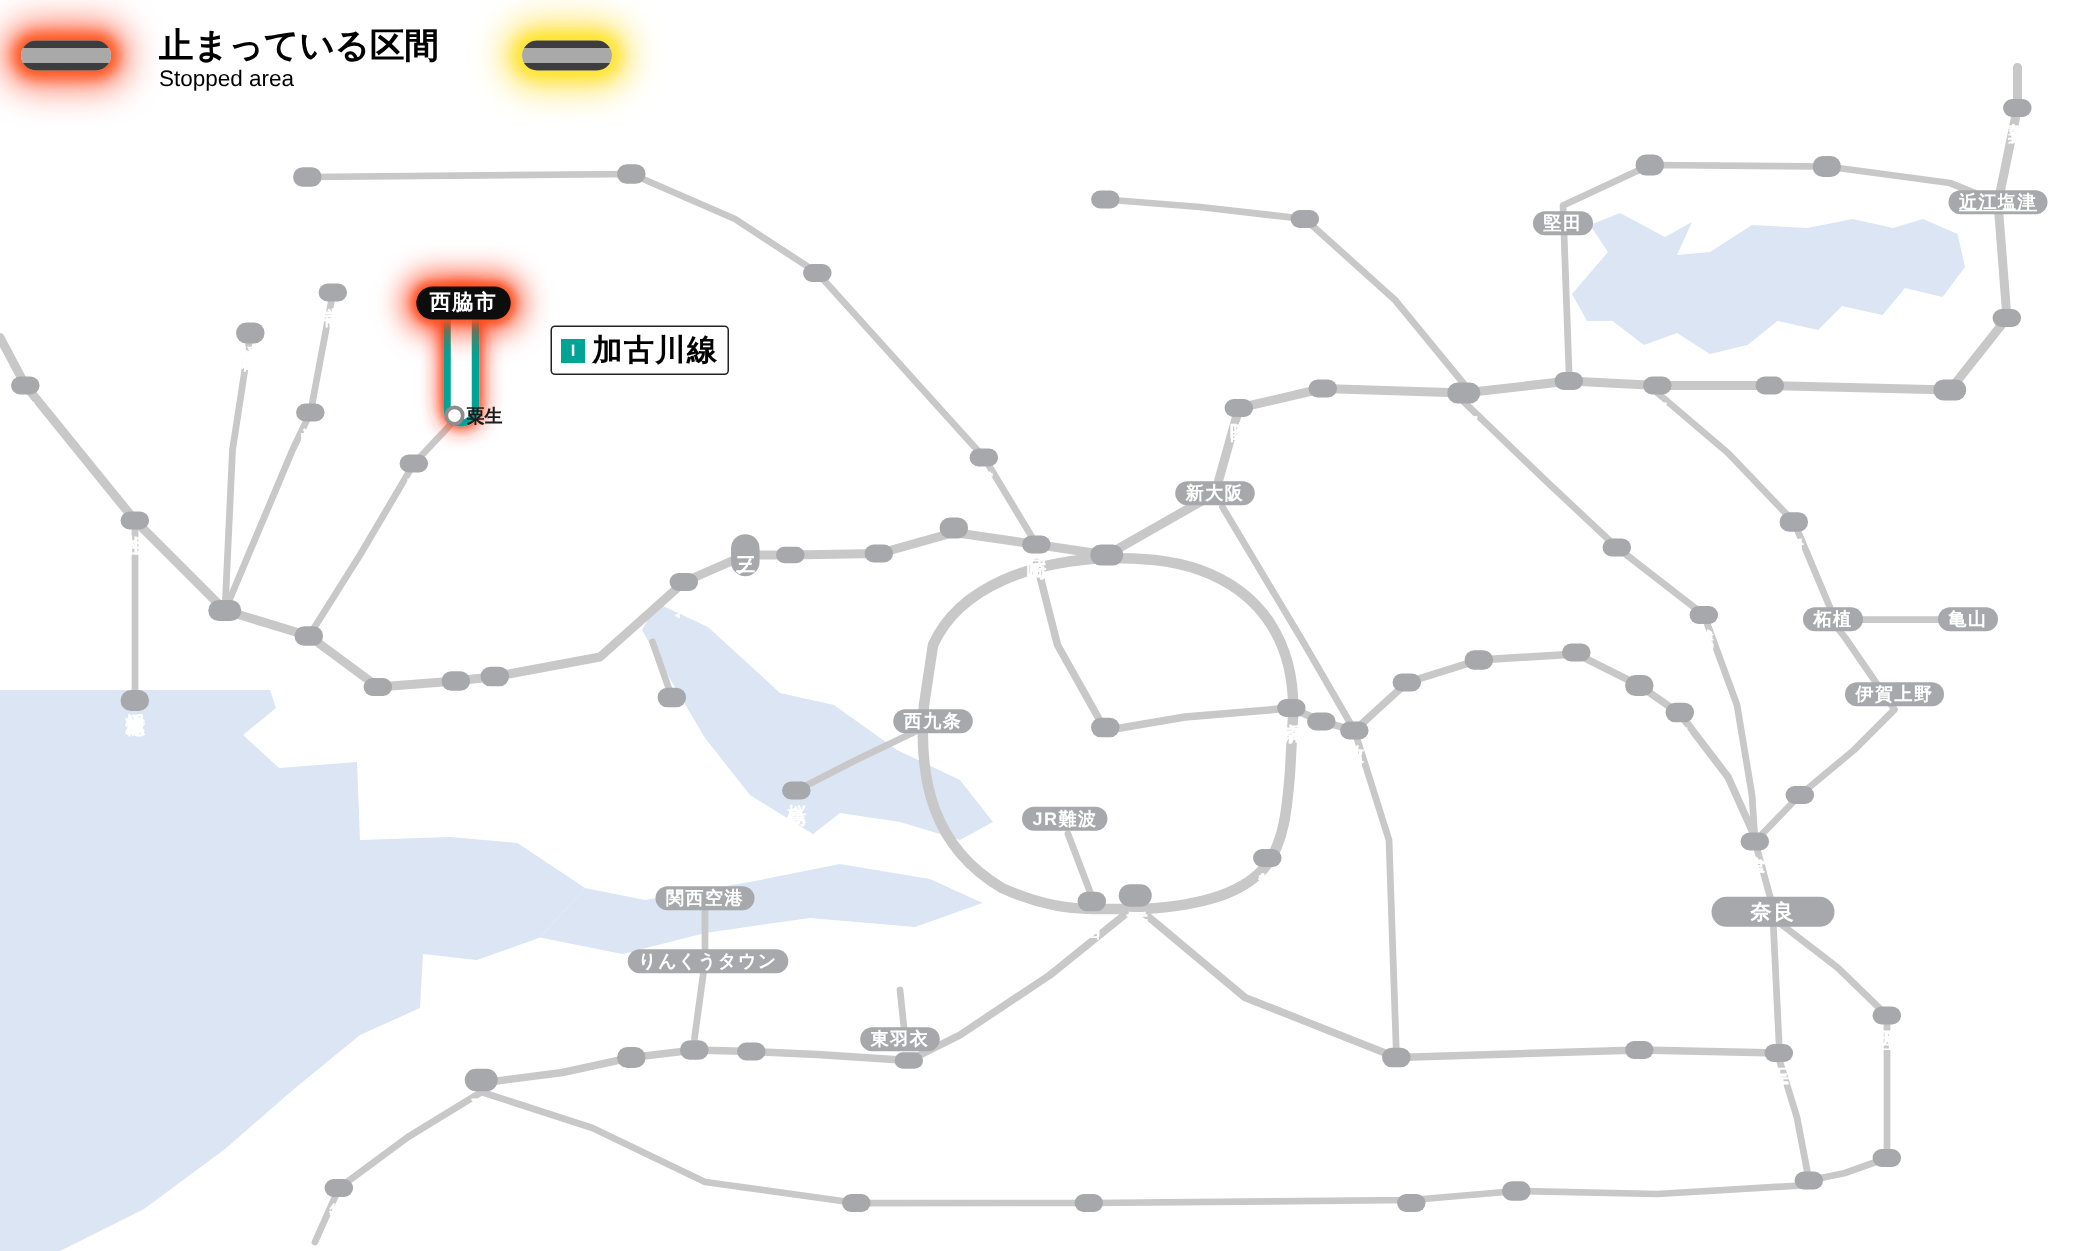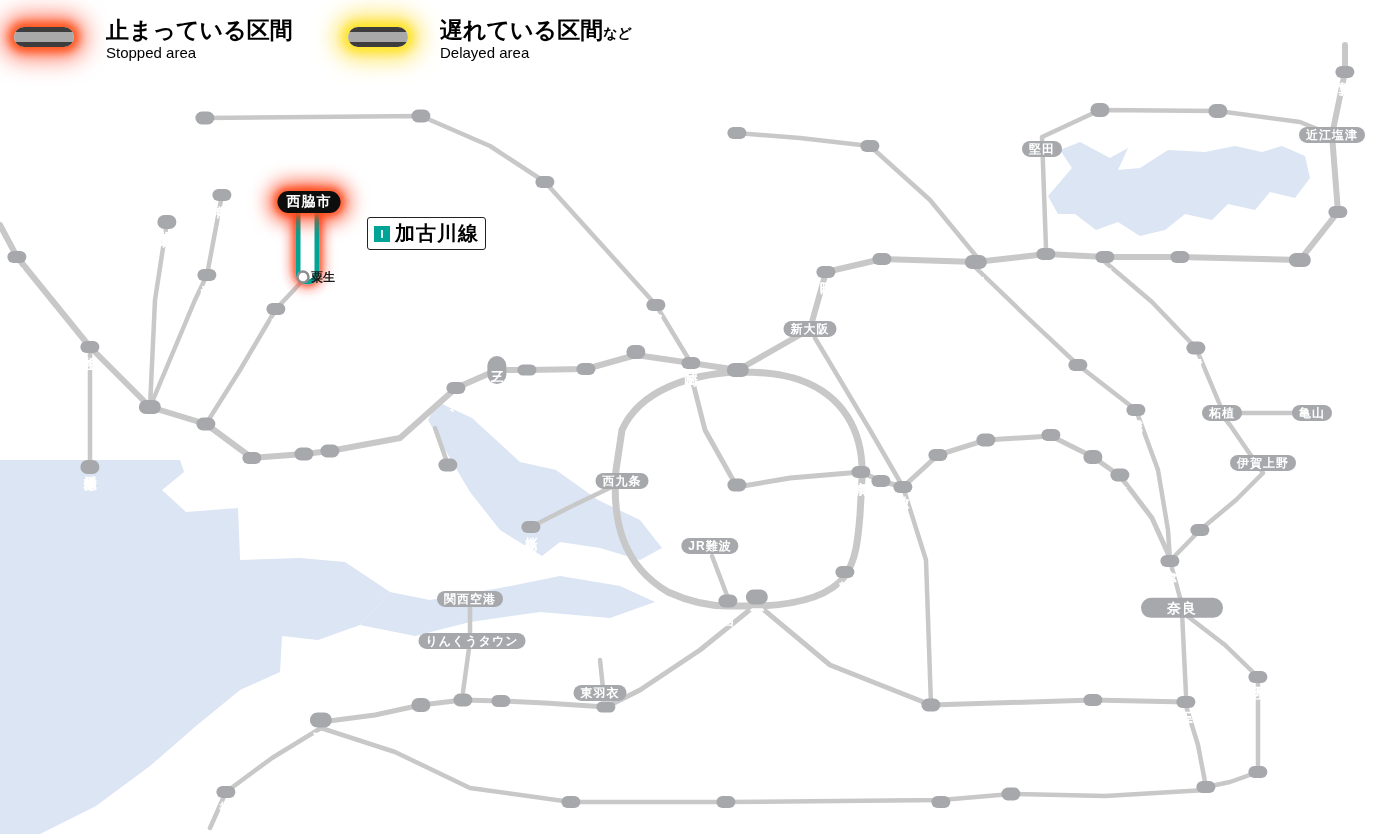--- a/index.html
+++ b/index.html
@@ -110,21 +110,21 @@
   <div id="stations-layer">
       <div class="sta v" style="left: 205px; top: 118px;">篠山口</div>
       <div class="sta v" style="left: 421px; top: 116px;">新三田</div>
       <div class="sta v" style="left: 545px; top: 182px;">宝塚</div>
       <div class="sta v" style="left: 737px; top: 133px;">園部</div>
       <div class="sta v" style="left: 870px; top: 146px;">亀岡</div>
       <div class="sta h" style="left: 1042px; top: 149px;">堅田</div>
       <div class="sta v" style="left: 1100px; top: 110px;">近江舞子</div>
       <div class="sta v" style="left: 1218px; top: 111px;">近江今津</div>
       <div class="sta v" style="left: 1345px; top: 72px;">敦賀</div>
-      <div class="sta h" style="left: 1332px; top: 135px;">近江塩津</div>
+      <div class="sta h" style="left: 1332px; top: 135px; text-decoration: underline;">近江塩津</div>
       <div class="sta v" style="left: 1338px; top: 212px;">長浜</div>
       <div class="sta v major" style="left: 1300px; top: 260px;">米原</div>
       <div class="sta v" style="left: 1180px; top: 257px;">野洲</div>
       <div class="sta v" style="left: 1105px; top: 257px;">草津</div>
       <div class="sta v" style="left: 1046px; top: 254px;">山科</div>
       <div class="sta v major" style="left: 976px; top: 262px;">京都</div>
       <div class="sta v" style="left: 882px; top: 259px;">高槻</div>
       <div class="sta v" style="left: 826px; top: 272px;">吹田</div>
       <div class="sta v" style="left: 656px; top: 305px;">塚口</div>
       <div class="sta h" style="left: 810px; top: 329px;">新大阪</div>
@@ -204,20 +204,16 @@
   <div class="legend">
     <div class="legend-item stopped">
       <span class="legend-chip glow-red"></span>
       <div>
         <div class="legend-label">止まっている区間</div>
         <div class="legend-sub">Stopped area</div>
       </div>
     </div>
     <div class="legend-item delayed">
       <span class="legend-chip glow-yellow"></span>
-      <div>
-        <div class="legend-label"><span>遅れている区間</span><span class="suffix">など</span></div>
-        <div class="legend-sub">Delayed area</div>
-      </div>
     </div>
   </div>
 
 </div>
 
 </body></html>

